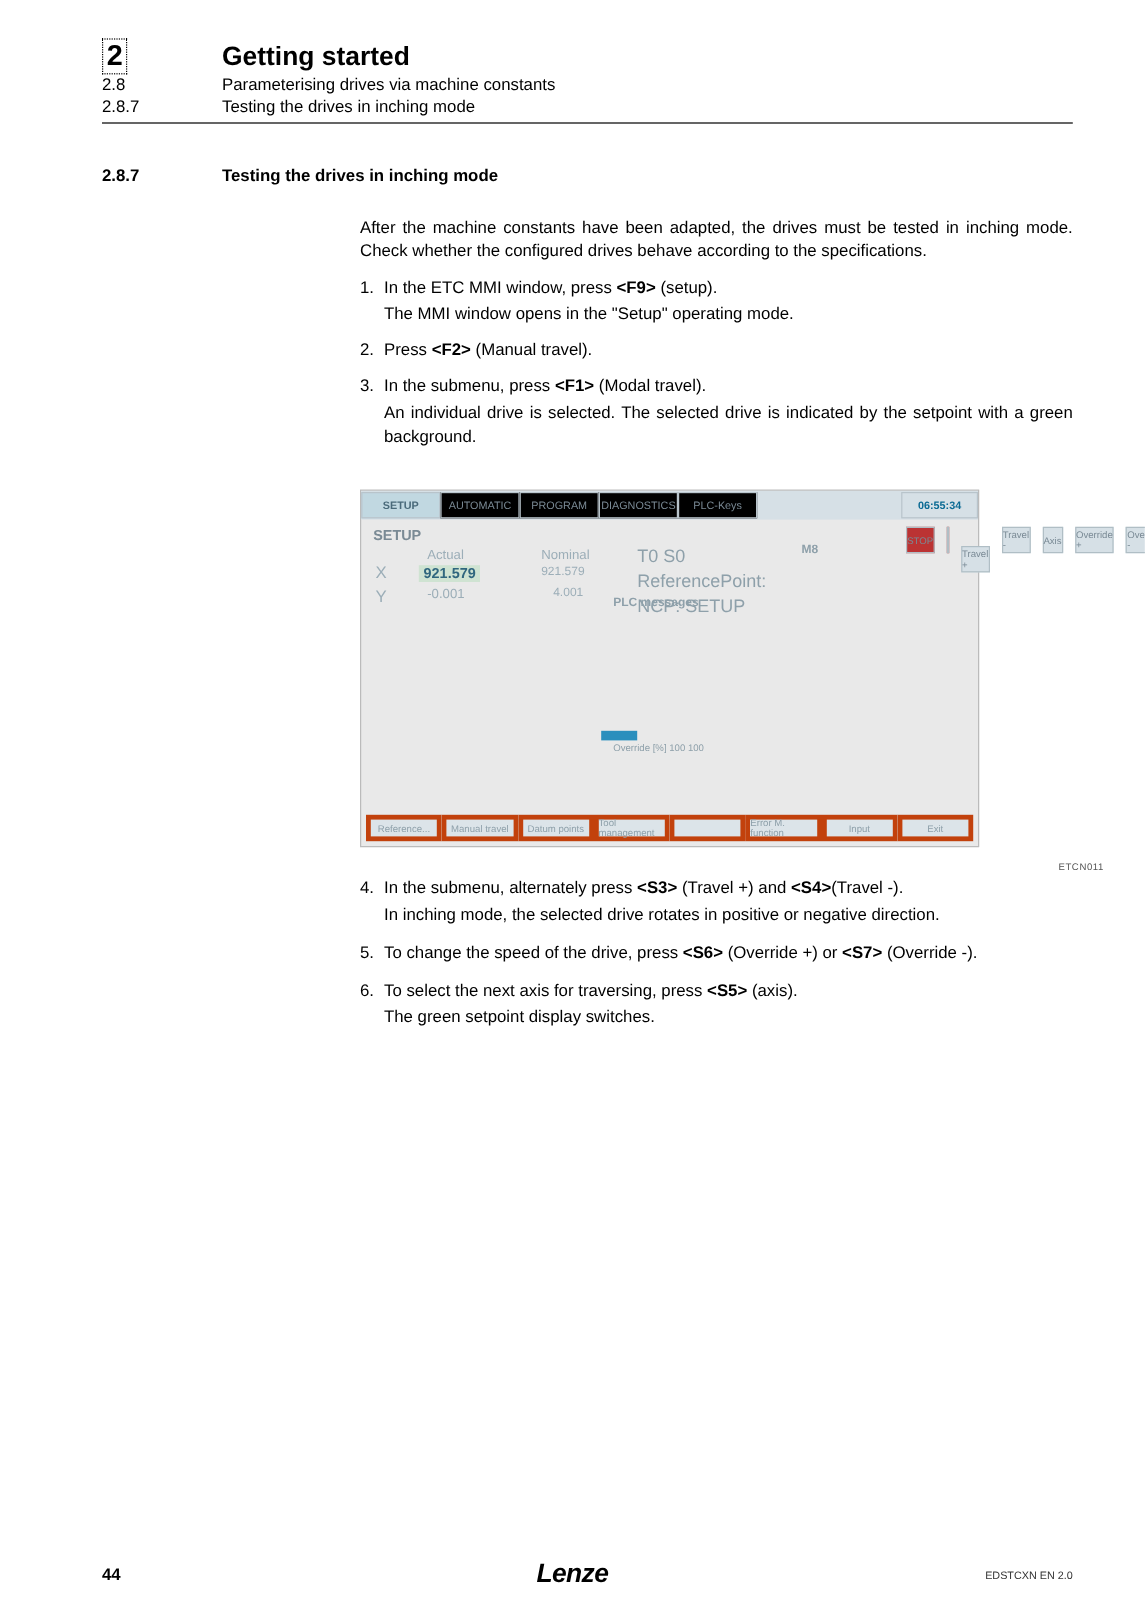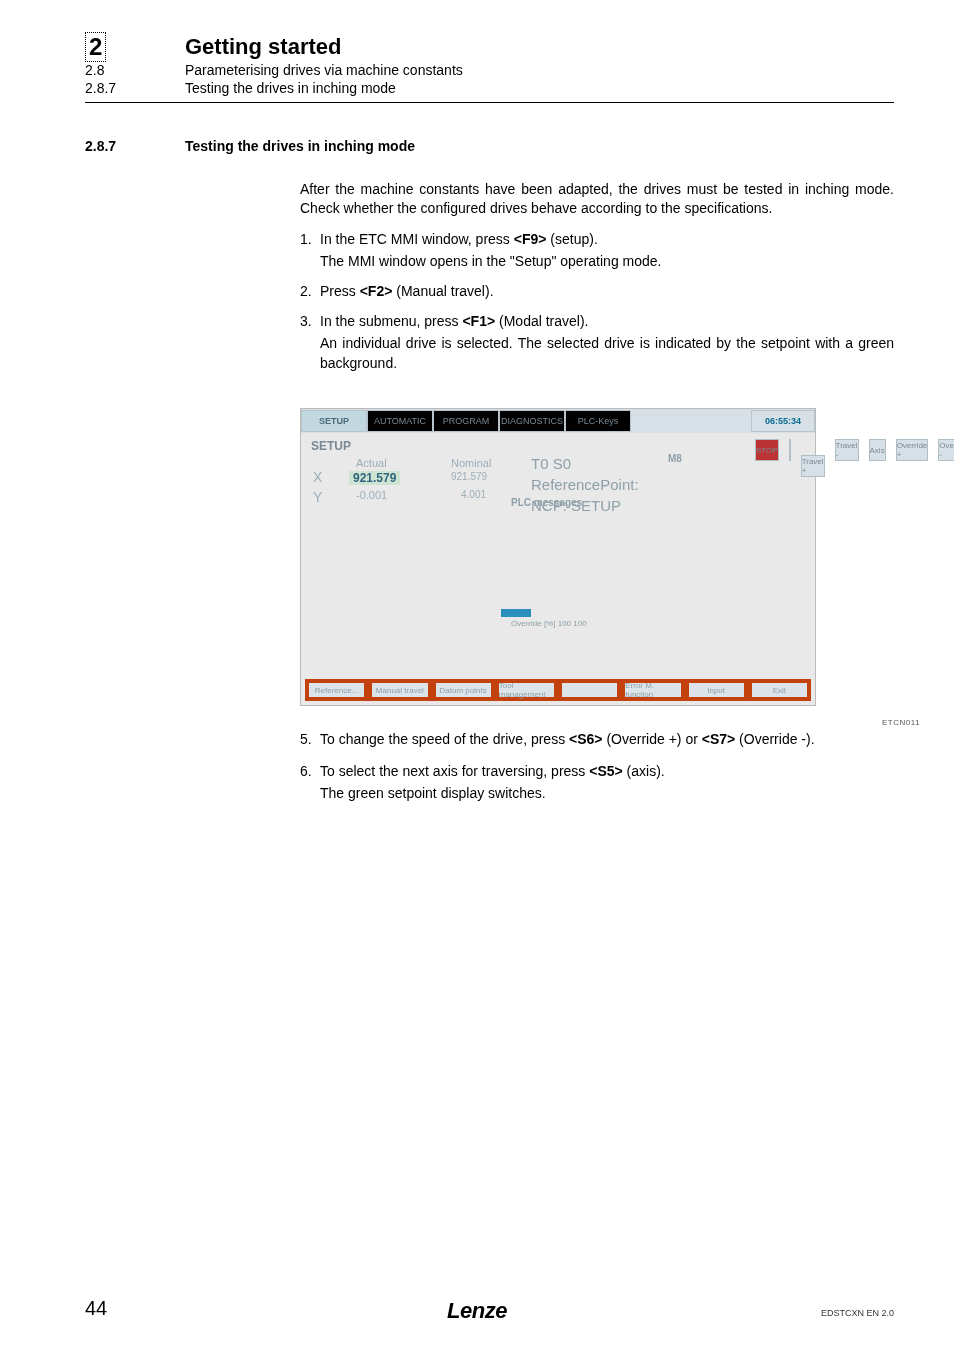--- a/index.html
+++ b/index.html
@@ -211,22 +211,22 @@
   }
   .body-col2 li { font-size: 14px; line-height: 1.4; margin-bottom: 12px; list-style: none; }
   .body-col2 li .num { display: inline-block; width: 20px; }
   .body-col2 li .detail { display: block; margin-left: 20px; margin-top: 3px; text-align: justify; }
 
   
   .footer-num {
     position: absolute;
     left: 85px;
     bottom: 28px;
-    font-weight: normal;
-    font-size: 20px;
+    font-weight: bold;
+    font-size: 14px;
   }
   .footer-logo {
     position: absolute;
     left: 50%;
     transform: translateX(-50%);
     bottom: 24px;
     font-weight: 900;
     font-size: 22px;
     letter-spacing: -0.5px;
     font-style: italic;
@@ -316,20 +316,24 @@
     <div>Input</div>
     <div>Exit</div>
   </div>
 </div>
 
 <div class="img-code">ETCN011</div>
 
 <div class="body-col2">
   <ol>
     <li>
+      <span class="num">4.</span><span>In the submenu, alternately press <b>&lt;S3&gt;</b> (Travel +) and <b>&lt;S4&gt;</b>(Travel -).</span>
+      <span class="detail">In inching mode, the selected drive rotates in positive or negative direction.</span>
+    </li>
+    <li>
       <span class="num">5.</span><span>To change the speed of the drive, press <b>&lt;S6&gt;</b> (Override +) or <b>&lt;S7&gt;</b> (Override -).</span>
     </li>
     <li>
       <span class="num">6.</span><span>To select the next axis for traversing, press <b>&lt;S5&gt;</b> (axis).</span>
       <span class="detail">The green setpoint display switches.</span>
     </li>
   </ol>
 </div>
 
 <div class="footer-num">44</div>

